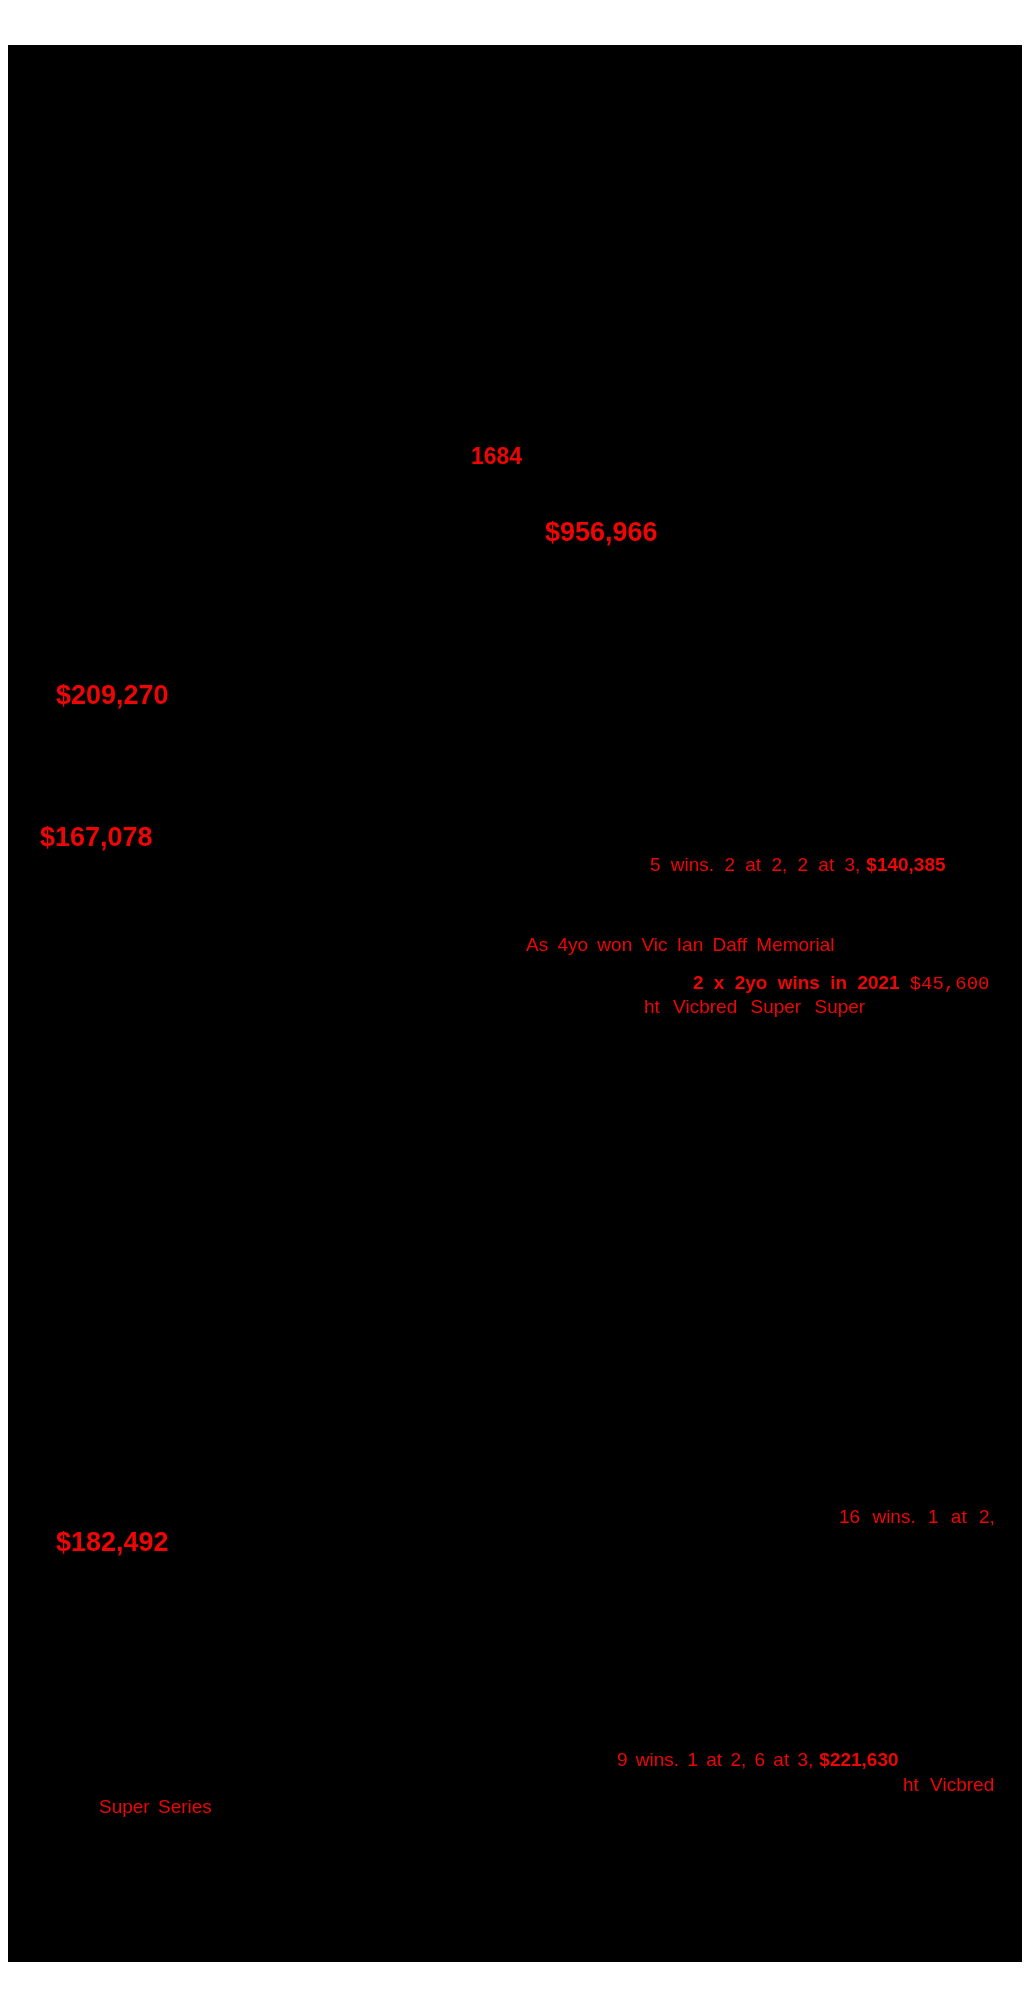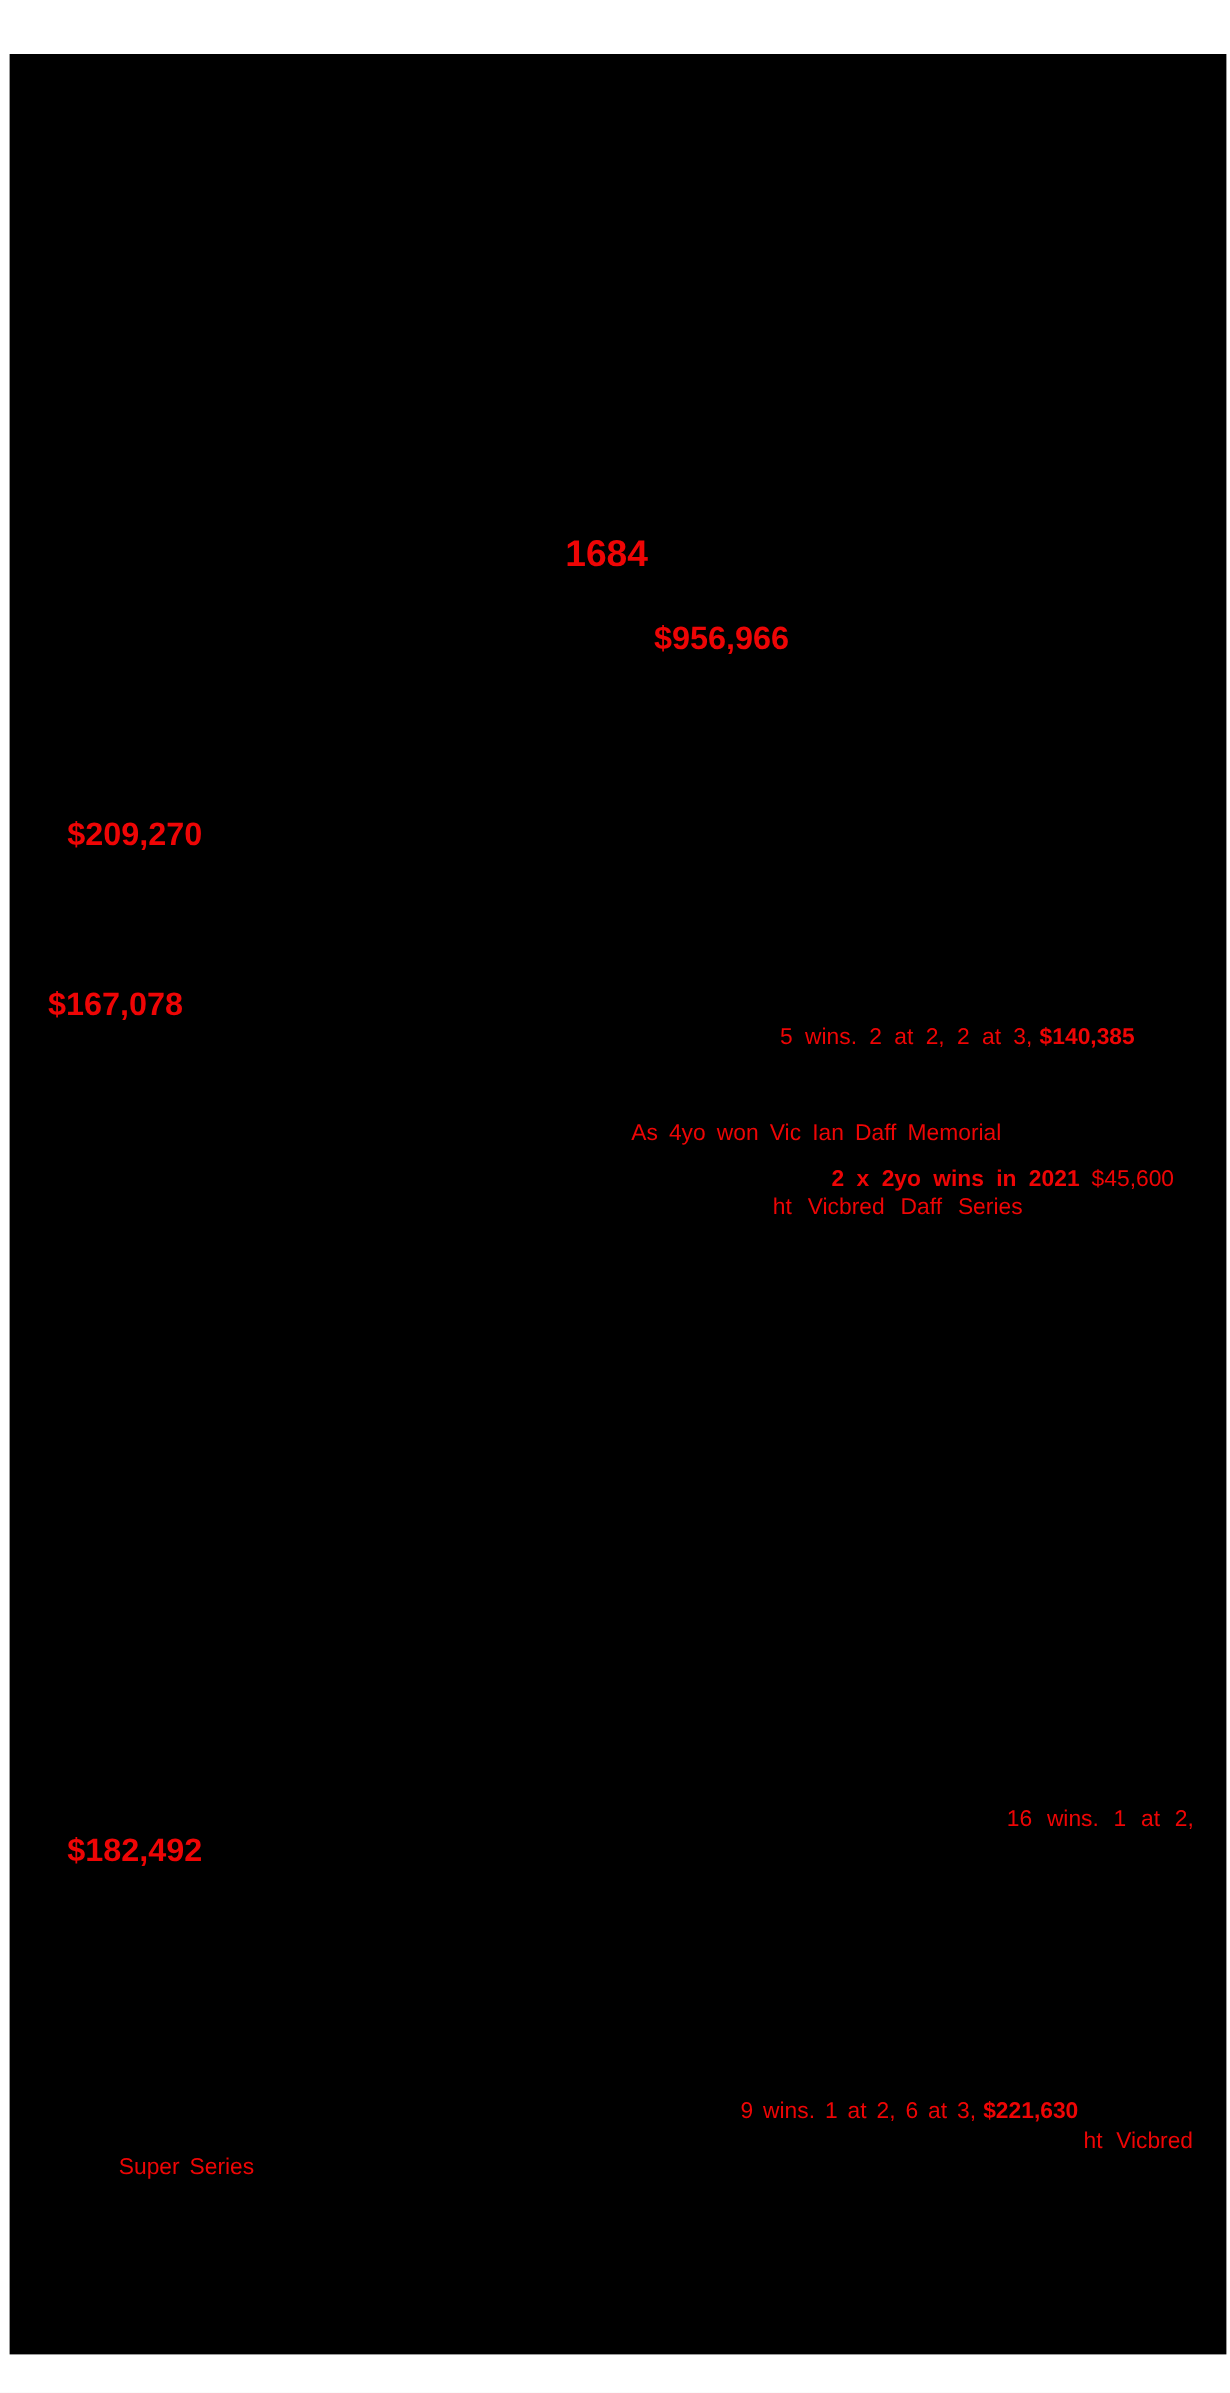--- a/index.html
+++ b/index.html
@@ -15,23 +15,23 @@
   }
   .redaction{
     position:absolute;left:8px;top:45px;width:1014px;height:1917px;
     background:var(--redaction-black);
   }
   .red{
     position:absolute;color:var(--highlight-red);white-space:nowrap;
     line-height:1.2;font-size:19px;
   }
   .b{font-weight:bold;}
-  .lot{font-size:31px;font-weight:bold;}
+  .lot{font-size:23px;font-weight:bold;}
   .money{font-size:27px;font-weight:bold;}
-  .gap{display:inline-block;margin-left:10px;}
+  .gap{display:inline-block;margin-left:10px;font-family:Liberation Mono, monospace;}
   .gap-sm{display:inline-block;margin-left:6px;text-align:right;}
   
   #lot-number      {left:471px;top:443px;}
   #sire-earnings   {left:545px;top:516px;}
   #granddam-earn-1 {left:56px; top:679px;}
   #granddam-earn-2 {left:40px; top:801px;margin-top:20px;}
   #note-1          {left:650px;top:854px;word-spacing:5px;}
   #note-2          {left:493px;top:877px;word-spacing:7px;}
   #note-3          {left:526px;top:902px;word-spacing:4px;margin-top:32px;}
   #note-4          {left:693px;top:972px;word-spacing:5px;}
@@ -61,21 +61,21 @@
     <span>5 wins. 2 at 2, 2 at 3,</span><span class="b gap-sm">$140,385</span>
   </div>
 
 
   <div class="red" id="note-3">As 4yo won Vic Ian Daff Memorial</div>
 
   <div class="red" id="note-4">
     <span class="b">2 x 2yo wins in 2021</span><span class="gap">$45,600</span>
   </div>
 
-  <div class="red" id="note-5">ht Vicbred Daff Series</div>
+  <div class="red" id="note-5">ht Vicbred Super Super</div>
 
   <div class="red" id="note-6">16 wins. 1 at 2,</div>
 
   <div class="red money" id="dam-earnings">$182,492</div>
 
   <div class="red" id="note-7">
     <span>9 wins. 1 at 2, 6 at 3,</span><span class="b gap-sm">$221,630</span>
   </div>
 
   <div class="red" id="note-8">ht Vicbred</div>

